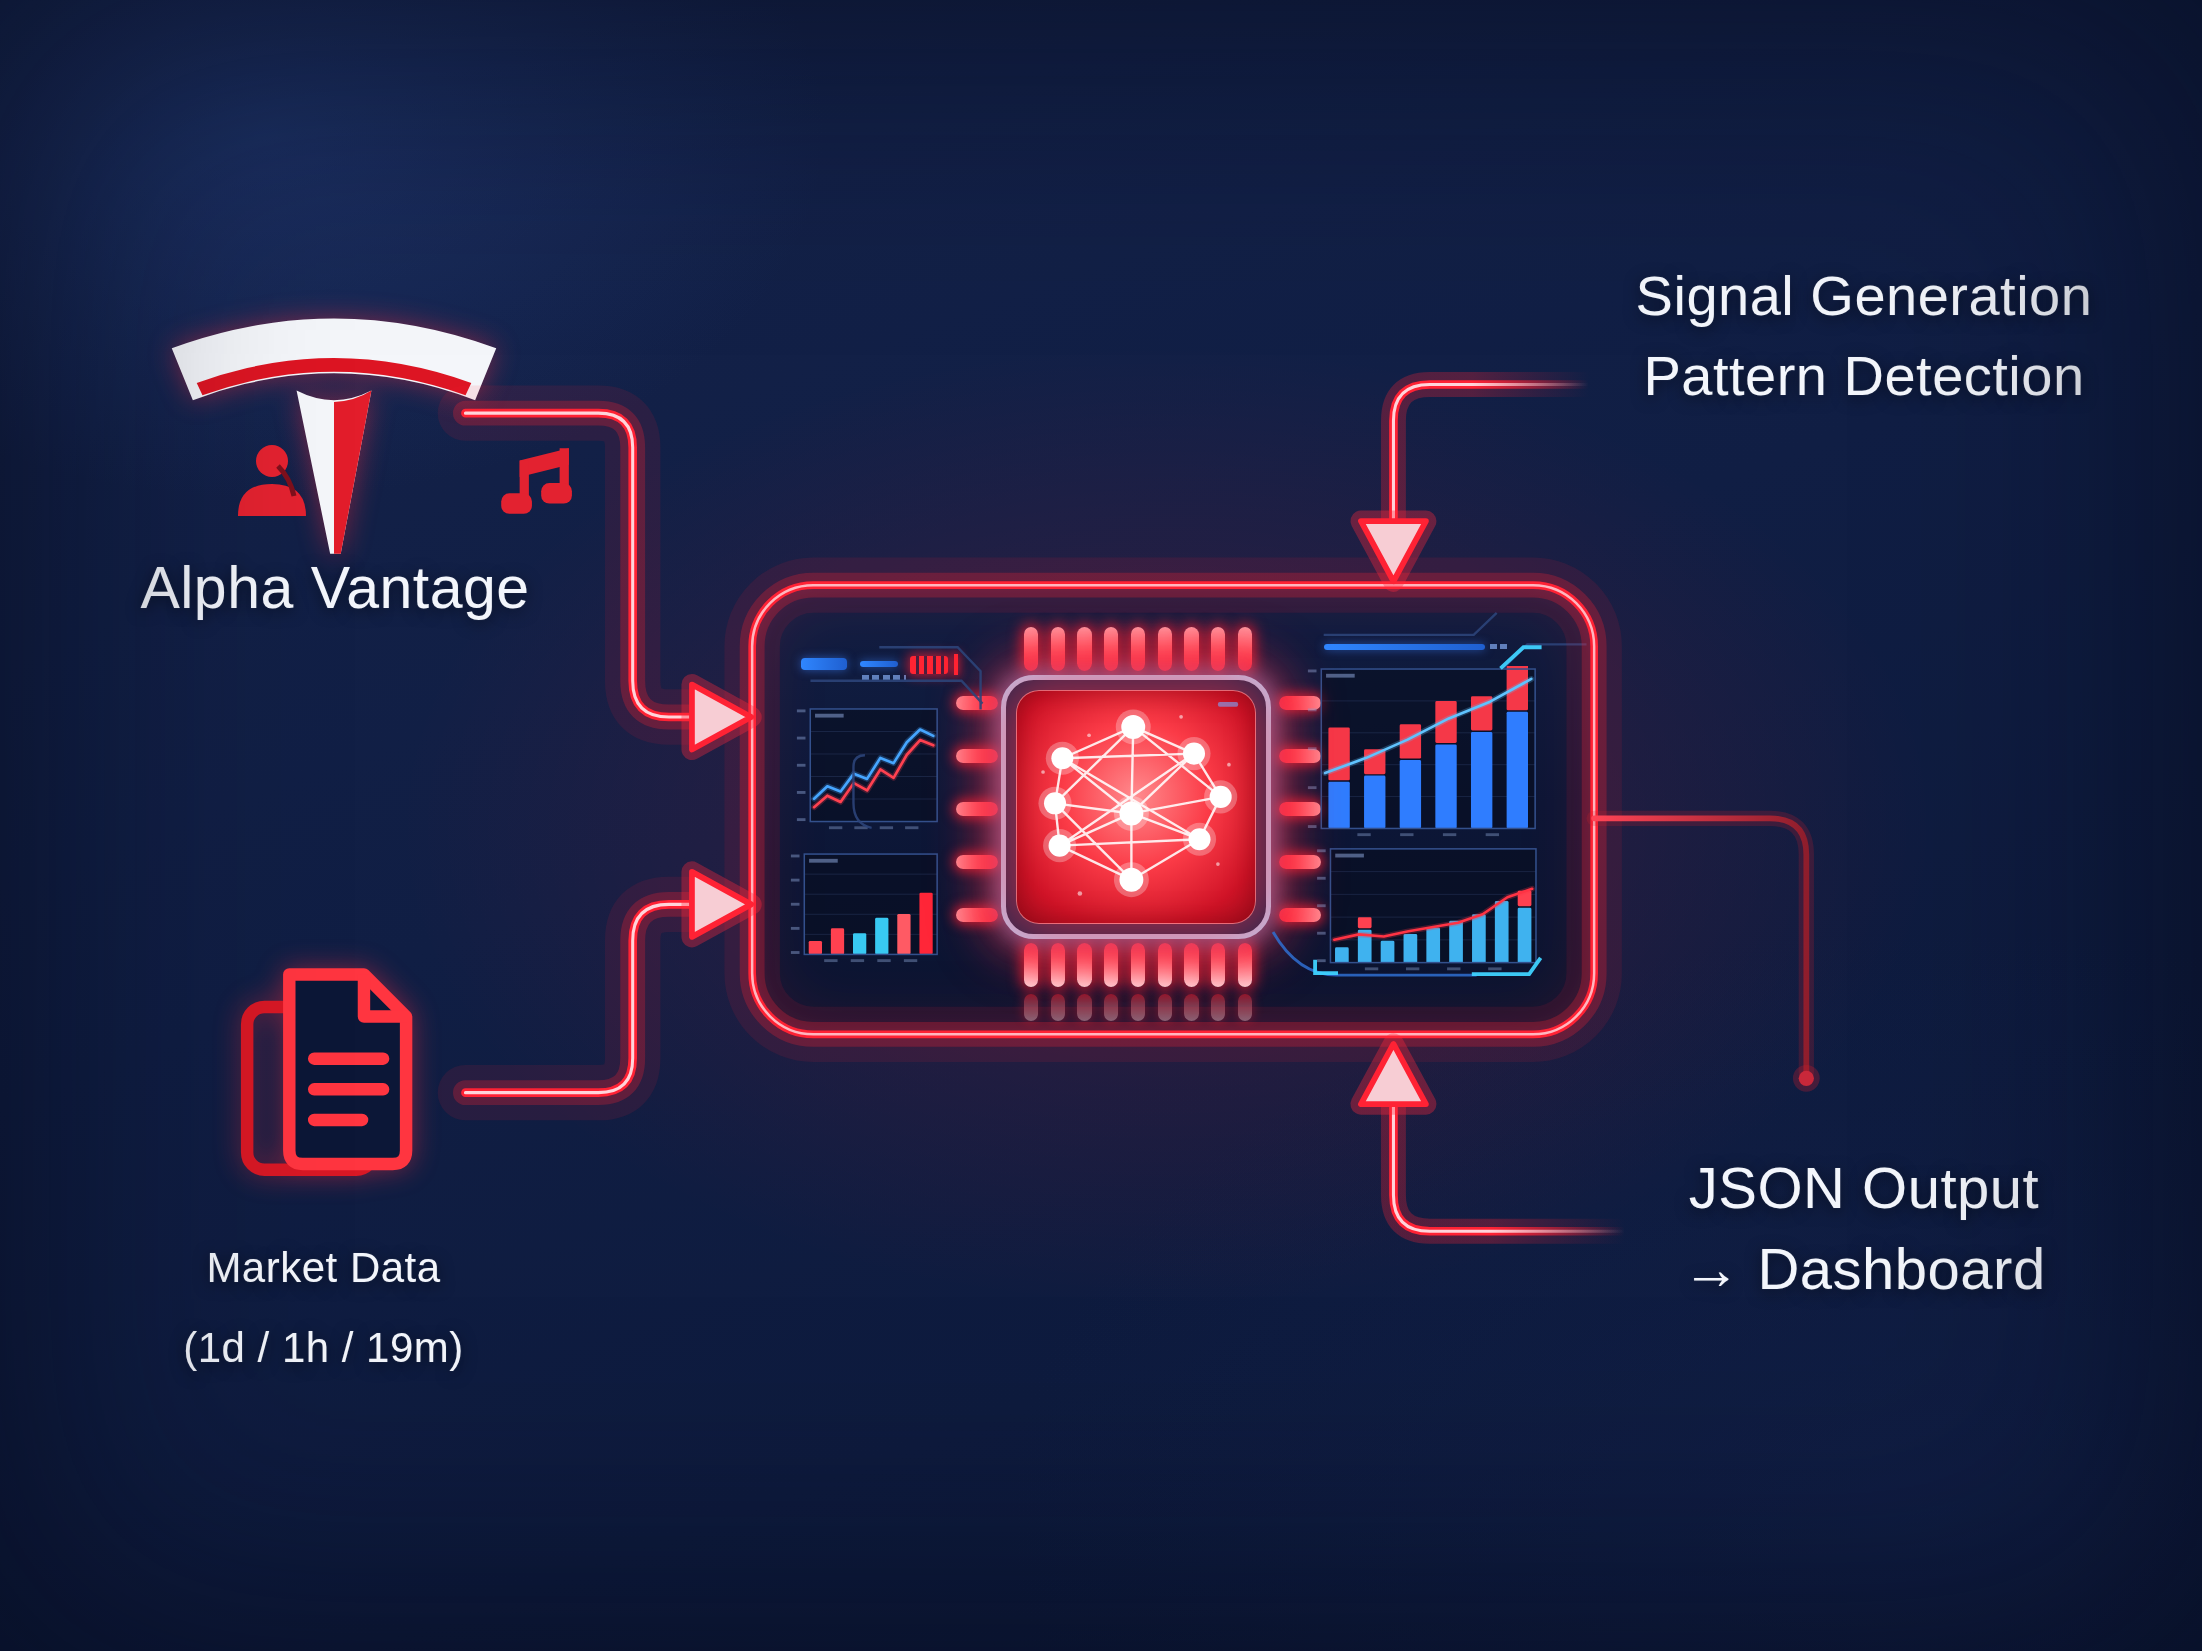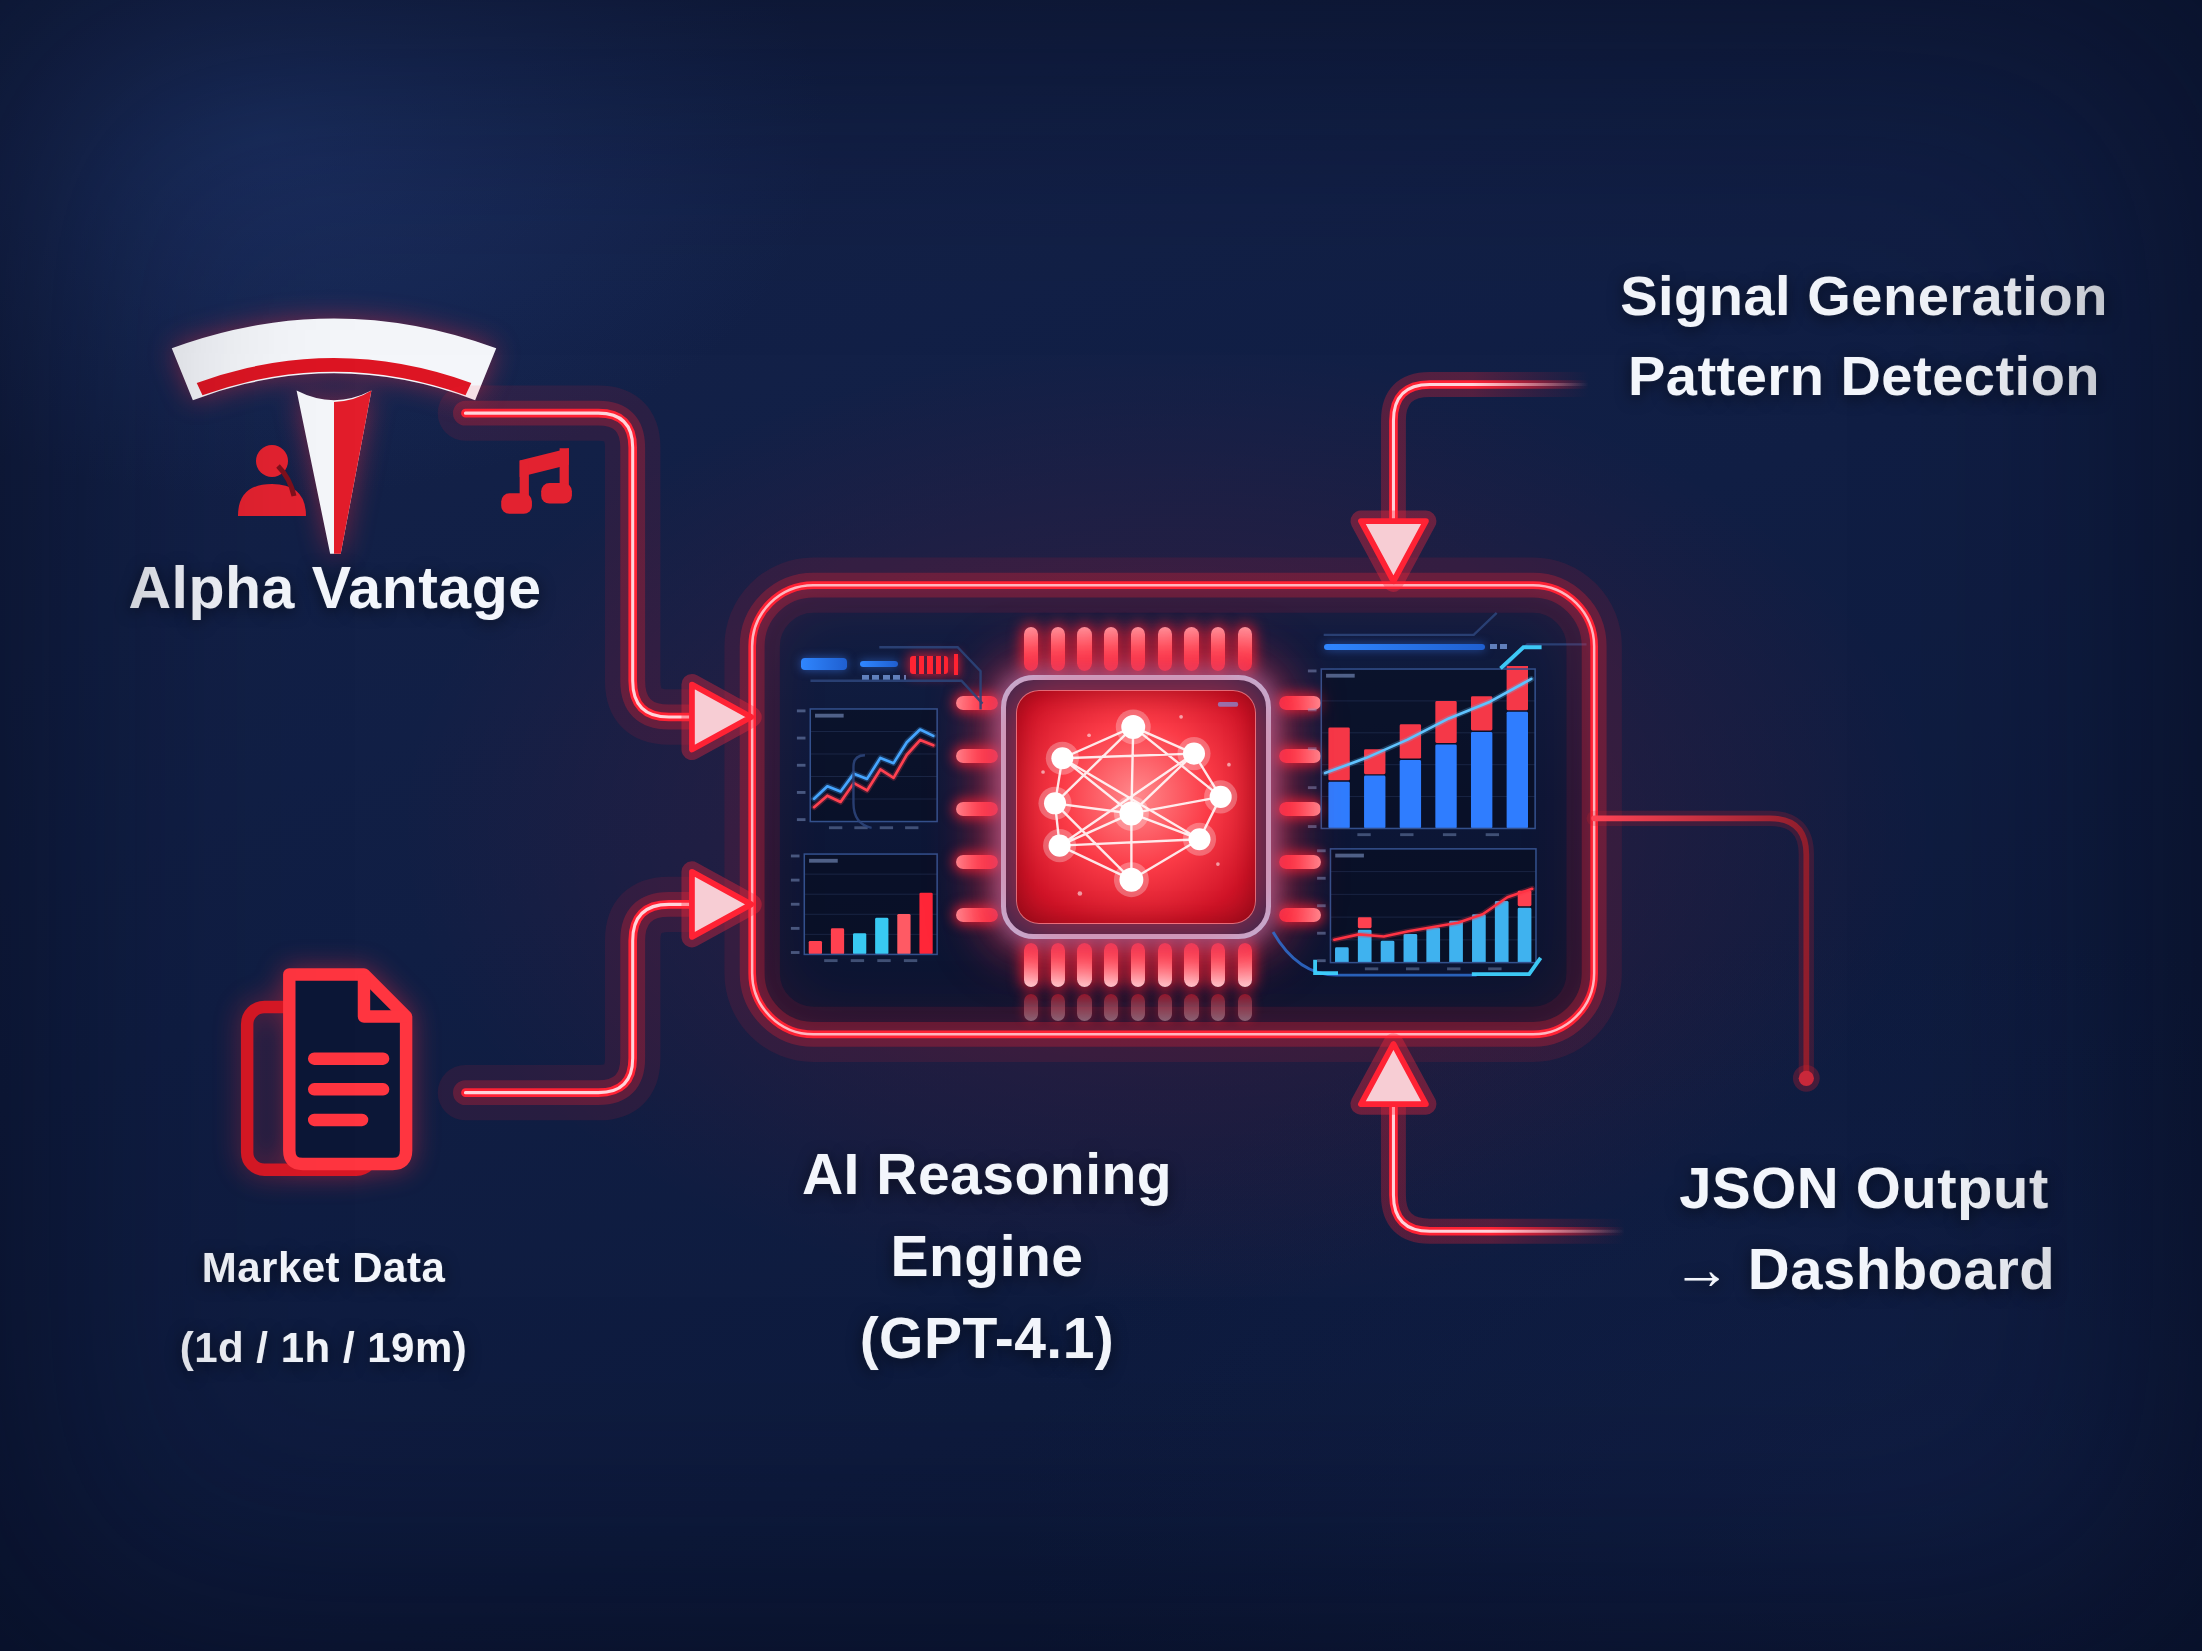--- a/index.html
+++ b/index.html
@@ -8,21 +8,21 @@
     font-family:"Liberation Sans",sans-serif;
     background:
       radial-gradient(1099px 688px at 53% 50%, rgba(255,30,52,.16), rgba(255,30,52,0) 70%),
       radial-gradient(908px 593px at 12% 8%, rgba(47,82,160,.28), rgba(0,0,0,0) 62%),
       radial-gradient(1434px 908px at 88% 92%, rgba(22,38,86,.35), rgba(0,0,0,0) 65%),
       linear-gradient(160deg,#15234b 0%,#101e44 45%,#0c1838 100%);
   }
   .stage::after{content:"";position:absolute;inset:0;z-index:9;pointer-events:none;
     box-shadow:inset 0 0 344px 48px rgba(3,7,22,.55);}
   
-  .label{position:absolute;color:#f3f6fc;font-weight:700;text-align:center;z-index:5;
+  .label{position:absolute;color:#f3f6fc;font-weight:400;text-align:center;z-index:5;
     text-shadow:0 2.9px 15.3px rgba(0,0,0,.55), 0 0 1.9px rgba(255,255,255,.15);letter-spacing:0.5px;}
   .label-alpha {left:48px;   top:548px;  width:574px; font-size:59px; line-height:80px;}
   .label-market{left:32px;   top:1228px; width:583px; font-size:42px; line-height:80px;}
   .label-engine{left:748px;  top:1133px; width:478px; font-size:57px; line-height:82px;}
   .label-signal{left:1577px; top:256px;  width:574px; font-size:56px; line-height:80px;}
   .label-json  {left:1577px; top:1147px; width:574px; font-size:58px; line-height:81px;}
   
   .engine-box{position:absolute;left:752px;top:585px;width:842px;height:449px;border-radius:61px;z-index:2;
     background:linear-gradient(175deg,#121f44 0%,#0c1636 55%,#0b142f 100%);
     box-shadow:inset 0 0 76px rgba(255,40,60,.17), inset 0 0 19px rgba(30,50,110,.6);}
@@ -335,25 +335,20 @@
       <path d="M 905 790 Q 893 790 893 802 L 893 840 Q 893 862 912 866"></path>
     </g>
     <path d="M 1332 975 Q 1358 1020 1398 1020 L 1545 1020" stroke="#2f6fd0" stroke-width="3" fill="none" opacity=".85"></path>
     <g stroke="#3fd2ff" stroke-width="4" fill="none" opacity=".95">
       <path d="M 1570 699 L 1594 677 L 1613 677"></path>
       <path d="M 1540 1019 L 1600 1019 L 1612 1002"></path>
       <path d="M 1376 1004 L 1376 1018 L 1400 1018"></path>
     </g>
   </svg>
 
-  <div class="label label-engine">
-    <div>AI Reasoning</div>
-    <div>Engine</div>
-    <div>(GPT-4.1)</div>
-  </div>
 
   <div class="label label-signal">
     <div>Signal Generation</div>
     <div>Pattern Detection</div>
   </div>
 
   <div class="label label-json">
     <div>JSON Output</div>
     <div>→ Dashboard</div>
   </div>

